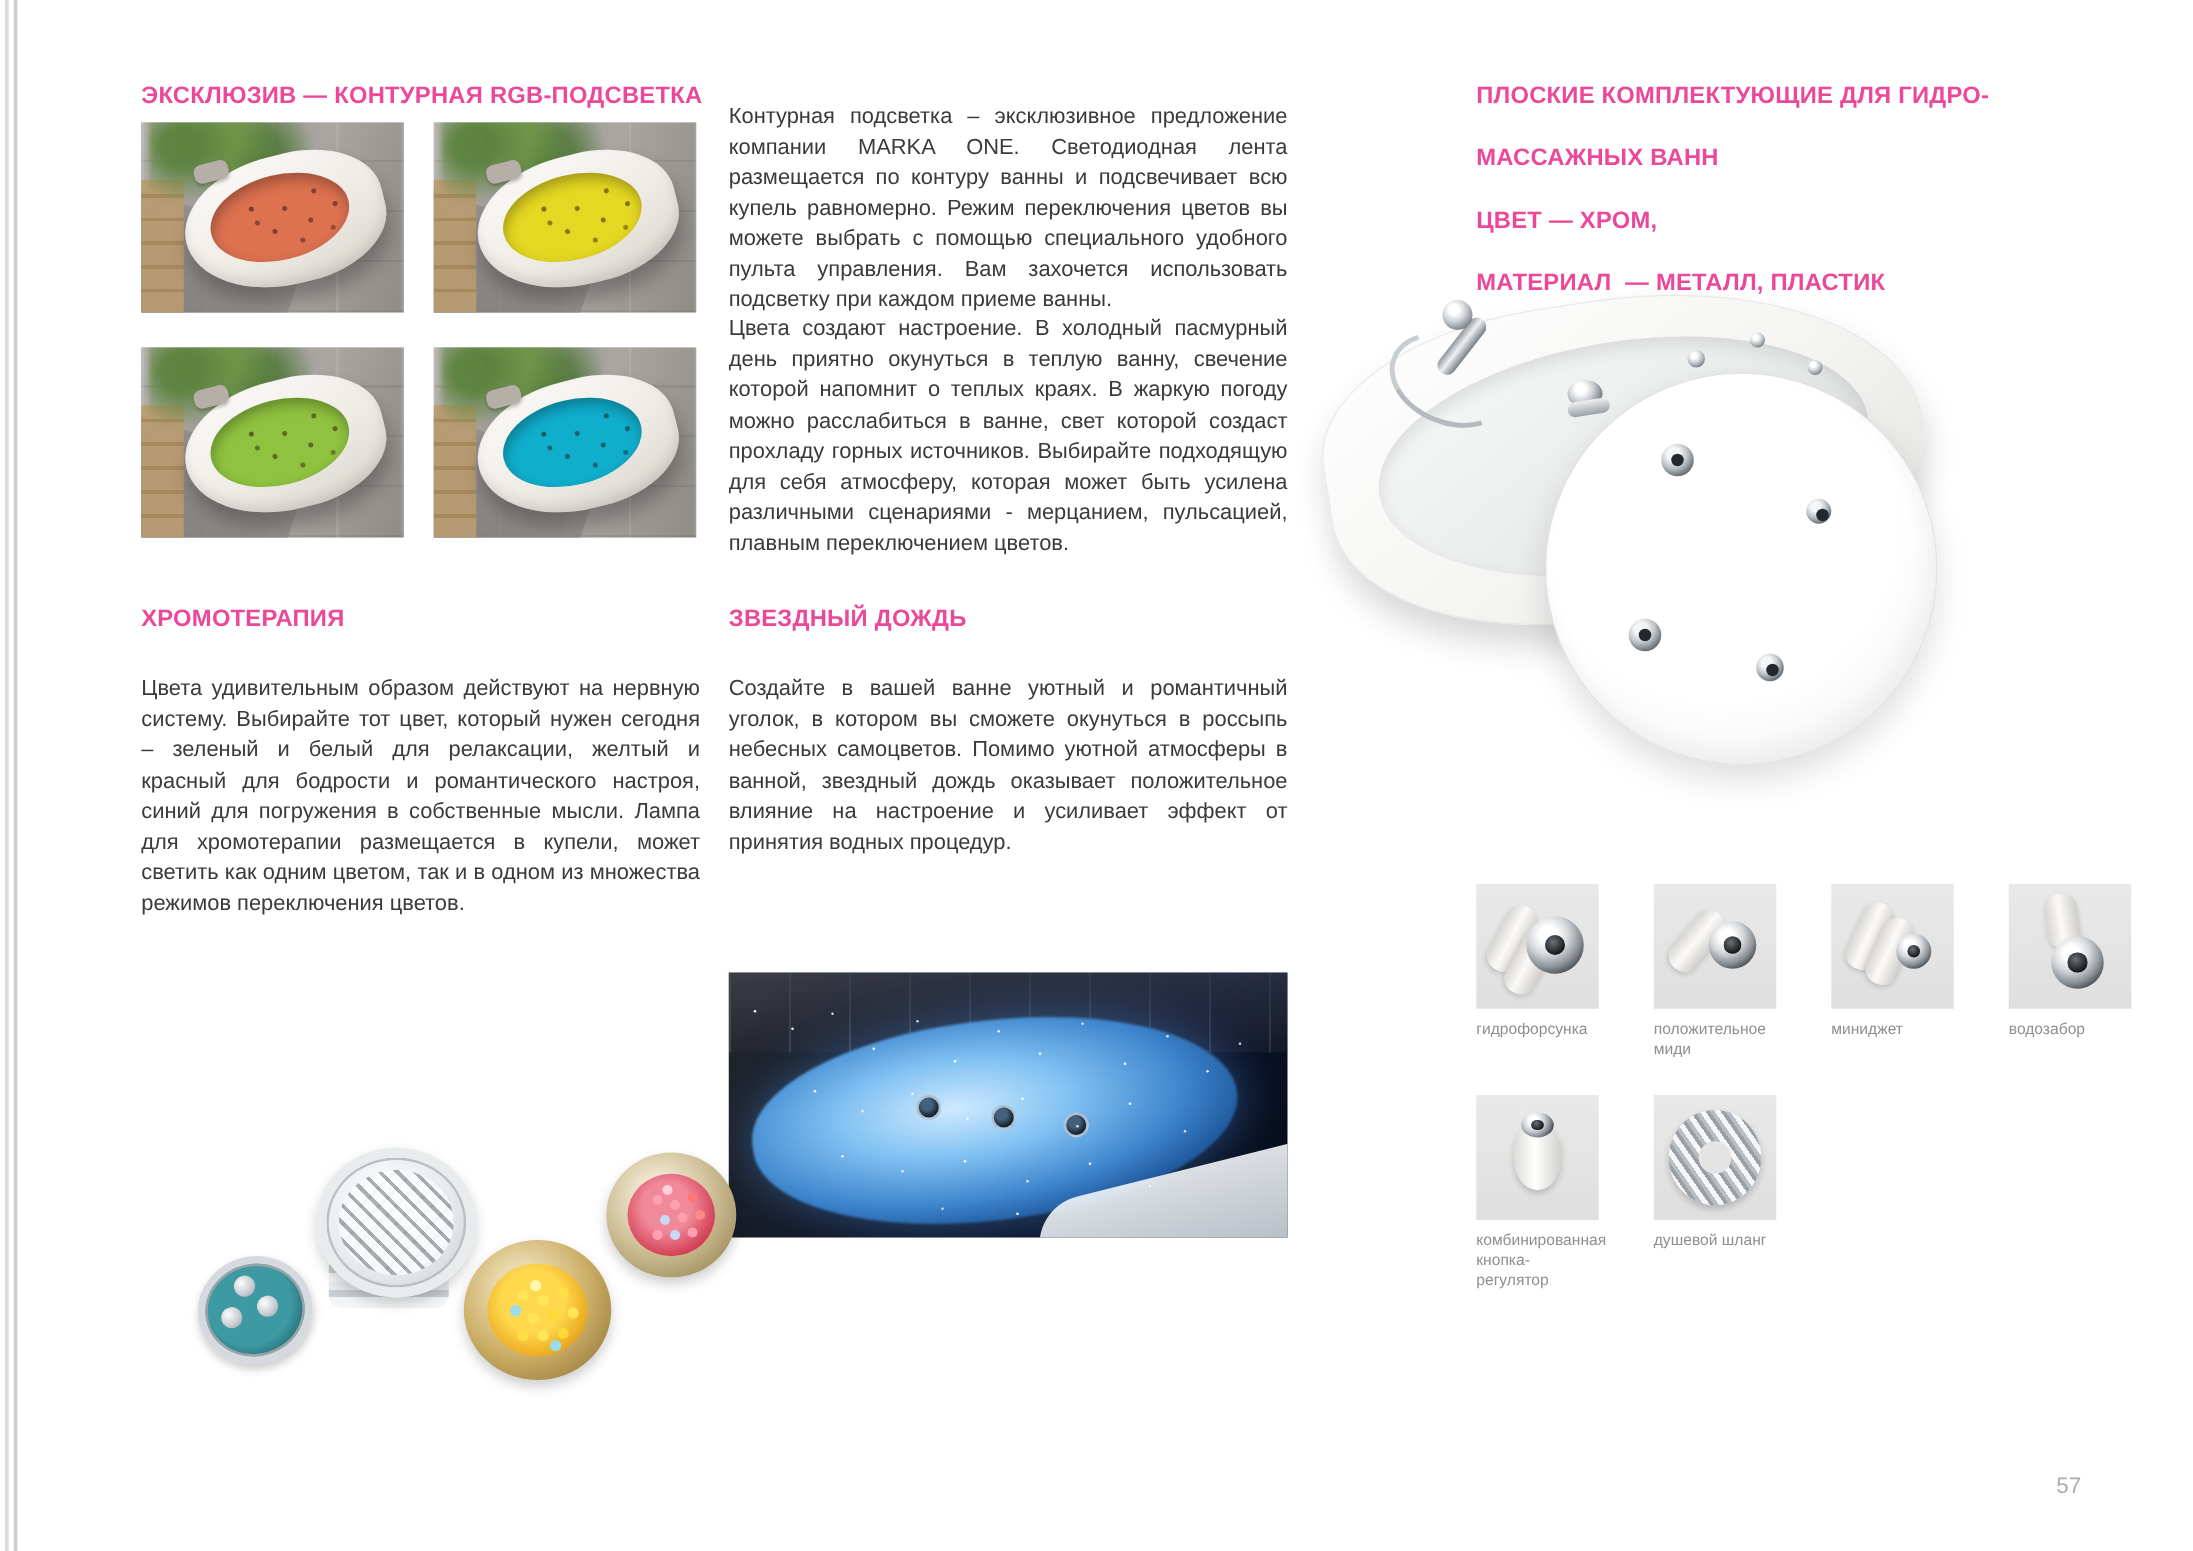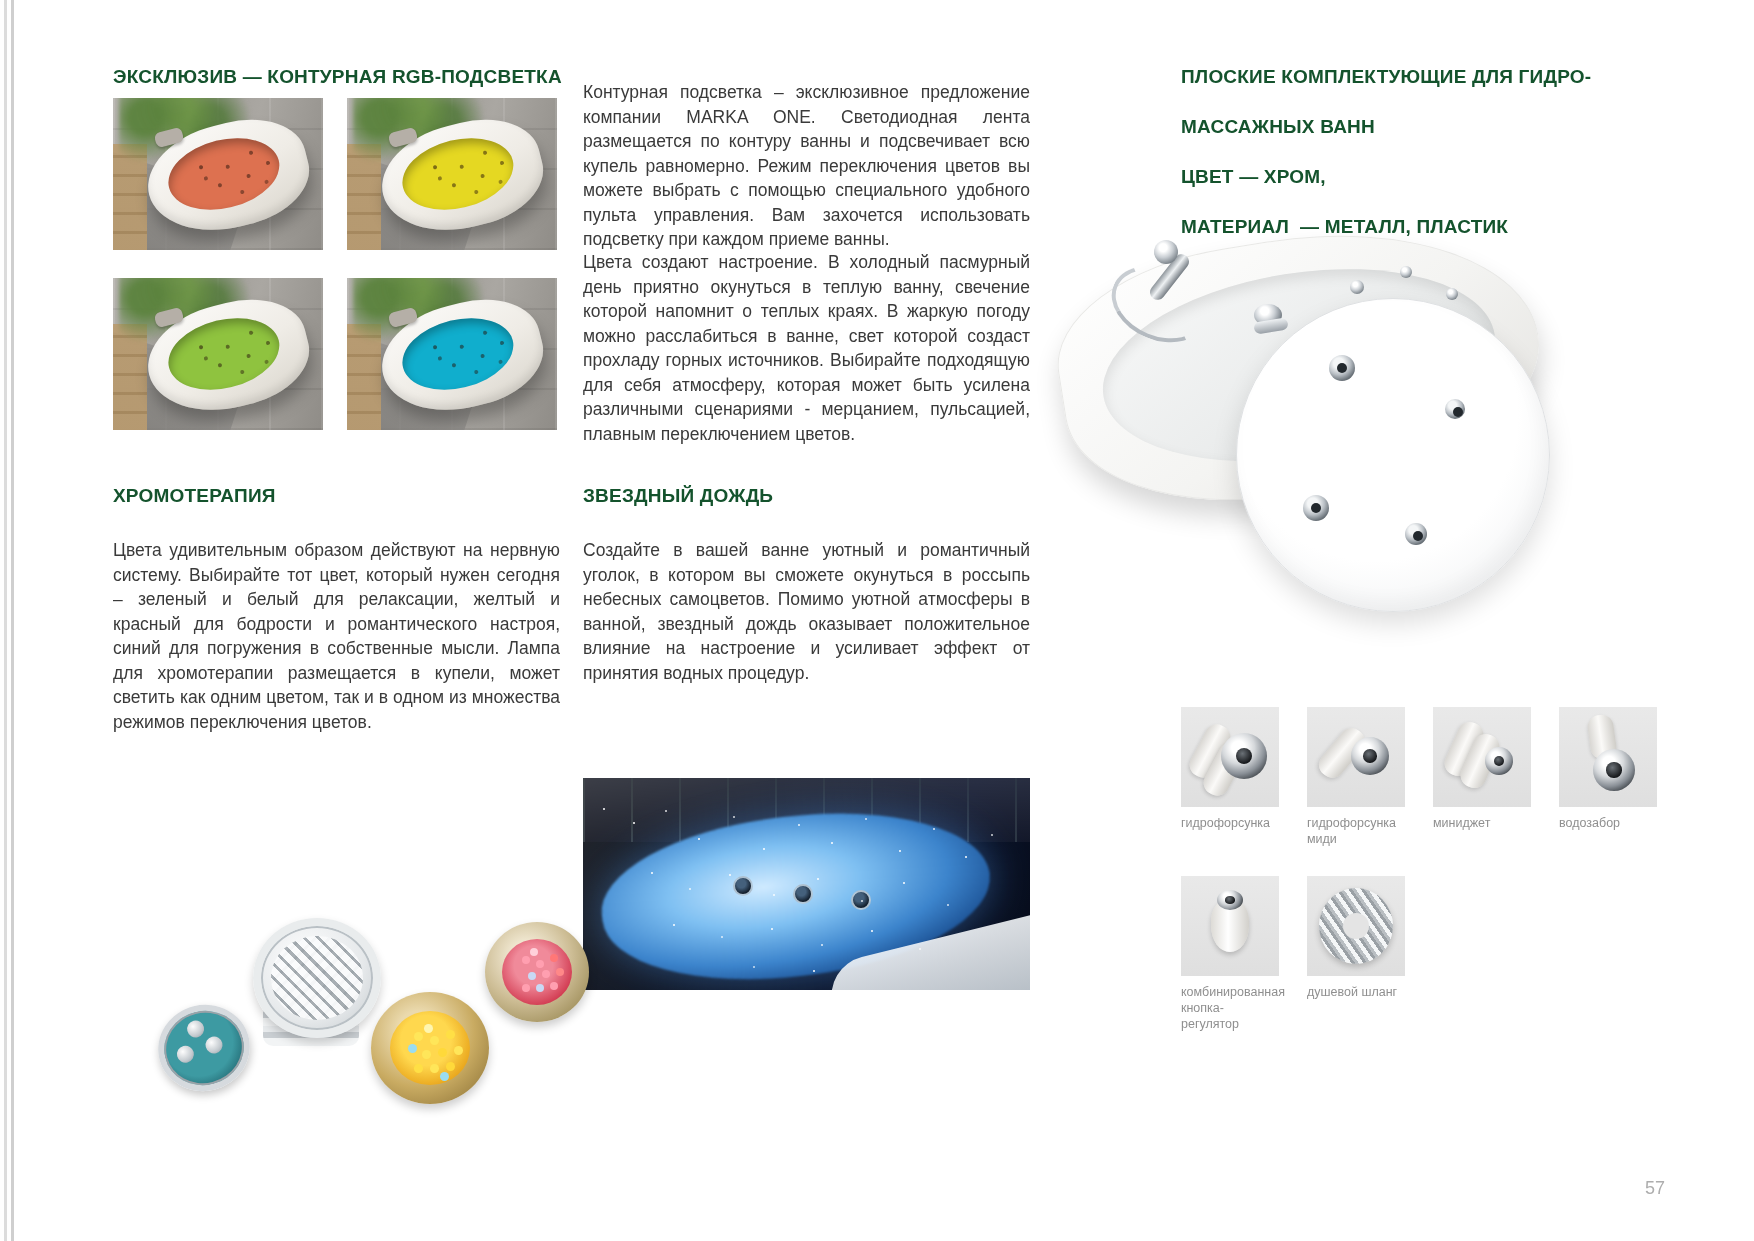--- a/index.html
+++ b/index.html
@@ -2,21 +2,21 @@
 <html><head>
 <meta charset="utf-8">
 <style>
   html,body{margin:0;padding:0;background:#fff;}
   .page{position:relative;width:1754px;height:1241px;background:#fff;overflow:hidden;
         font-family:"Liberation Sans","DejaVu Sans",sans-serif;color:#3c3c3c;}
   
   .edge-a{position:absolute;left:4px;top:0;width:3px;height:100%;background:#dcdcdc;}
   .edge-b{position:absolute;left:11px;top:0;width:3px;height:100%;background:#cfcfcf;}
 
-  .h-big{position:absolute;font-size:19px;font-weight:700;color:#14532d;letter-spacing:.2px;line-height:25px;}
+  .h-big{position:absolute;font-size:19px;font-weight:700;color:#ec4899;letter-spacing:.2px;line-height:25px;}
   .body-text{position:absolute;width:447px;font-size:17.5px;line-height:24.5px;text-align:justify;color:#3a3a3a;}
   .pre{white-space:pre-wrap;}
 
   
   .tub-photo{position:absolute;width:210px;height:152px;overflow:hidden;background:#a3a09c;}
   .tiles{position:absolute;inset:0;
     background:
       repeating-linear-gradient(90deg,rgba(255,255,255,.10) 0 2px,transparent 2px 52px),
       repeating-linear-gradient(0deg,rgba(0,0,0,.07) 0 2px,transparent 2px 40px),
       linear-gradient(105deg,#b6b3af 0%,#9e9b96 35%,#aaa7a2 60%,#8f8c87 100%);}
@@ -111,21 +111,21 @@
   .bp-spout{position:absolute;left:196px;top:128px;width:34px;height:12px;border-radius:6px;transform:rotate(-9deg);
     background:linear-gradient(180deg,#eef1f3,#9aa1a8);}
   .bp-circle{position:absolute;left:178px;top:106px;width:312px;height:312px;border-radius:50%;
     background:radial-gradient(circle at 44% 38%,#ffffff 0 55%,#f4f5f6 78%,#e7e9eb 100%);
     border:1px solid #dfe1e3;box-shadow:0 12px 26px rgba(0,0,0,.13), inset -6px -10px 18px rgba(0,0,0,.04);}
   .bp-jet{position:absolute;width:26px;height:26px;border-radius:50%;
     background:radial-gradient(circle at 38% 32%,#f4f6f7 0 22%,#b9bfc5 48%,#6e767d 72%,#30363b);}
   .bp-jet::after{content:"";position:absolute;left:8px;top:8px;width:10px;height:10px;border-radius:50%;background:#22282d;}
 
   
-  .comp-grid{position:absolute;left:1181px;top:707px;display:grid;grid-template-columns:repeat(4,98px);column-gap:28px;}
+  .comp-grid{position:absolute;left:1181px;top:707px;display:grid;grid-template-columns:repeat(4,98px);column-gap:44px;}
   .comp-cell{width:98px;height:169px;}
   .comp-thumb{position:relative;width:98px;height:100px;background:linear-gradient(180deg,#e9e9e9,#dfdfdf);overflow:hidden;}
   .pipe{position:absolute;width:26px;height:56px;border-radius:12px;
     background:linear-gradient(90deg,#d8d6d2,#fbfaf8 45%,#cfcdc8);box-shadow:0 2px 4px rgba(0,0,0,.15);}
   .ring{position:absolute;border-radius:50%;
     background:radial-gradient(circle at 38% 32%,#ffffff 0 16%,#d5d8db 38%,#8a9097 62%,#3c4146 82%,#1d2125);}
   .ring::after{content:"";position:absolute;left:32%;top:32%;width:36%;height:36%;border-radius:50%;
     background:radial-gradient(circle at 40% 35%,#6b7177,#17191c 70%);}
   .gold-pipe{position:absolute;left:38px;top:28px;width:16px;height:44px;border-radius:6px;
     background:linear-gradient(90deg,#9a7a1e,#e7c24a 45%,#8a6c18);box-shadow:0 2px 3px rgba(0,0,0,.2);}
@@ -270,21 +270,21 @@
         <div class="pipe" style="left:30px;top:34px;transform:rotate(28deg);"></div>
         <div class="ring" style="left:40px;top:26px;width:46px;height:46px;"></div>
       </div>
       <div class="comp-label">гидрофорсунка</div>
     </div>
     <div class="comp-cell">
       <div class="comp-thumb">
         <div class="pipe" style="left:22px;top:18px;transform:rotate(40deg);"></div>
         <div class="ring" style="left:44px;top:30px;width:38px;height:38px;"></div>
       </div>
-      <div class="comp-label">гидрофорсунка миди</div>
+      <div class="comp-label">положительное миди</div>
     </div>
     <div class="comp-cell">
       <div class="comp-thumb">
         <div class="pipe" style="left:18px;top:14px;transform:rotate(24deg);"></div>
         <div class="pipe" style="left:34px;top:26px;transform:rotate(24deg);"></div>
         <div class="ring" style="left:52px;top:40px;width:28px;height:28px;"></div>
       </div>
       <div class="comp-label">миниджет</div>
     </div>
     <div class="comp-cell">

